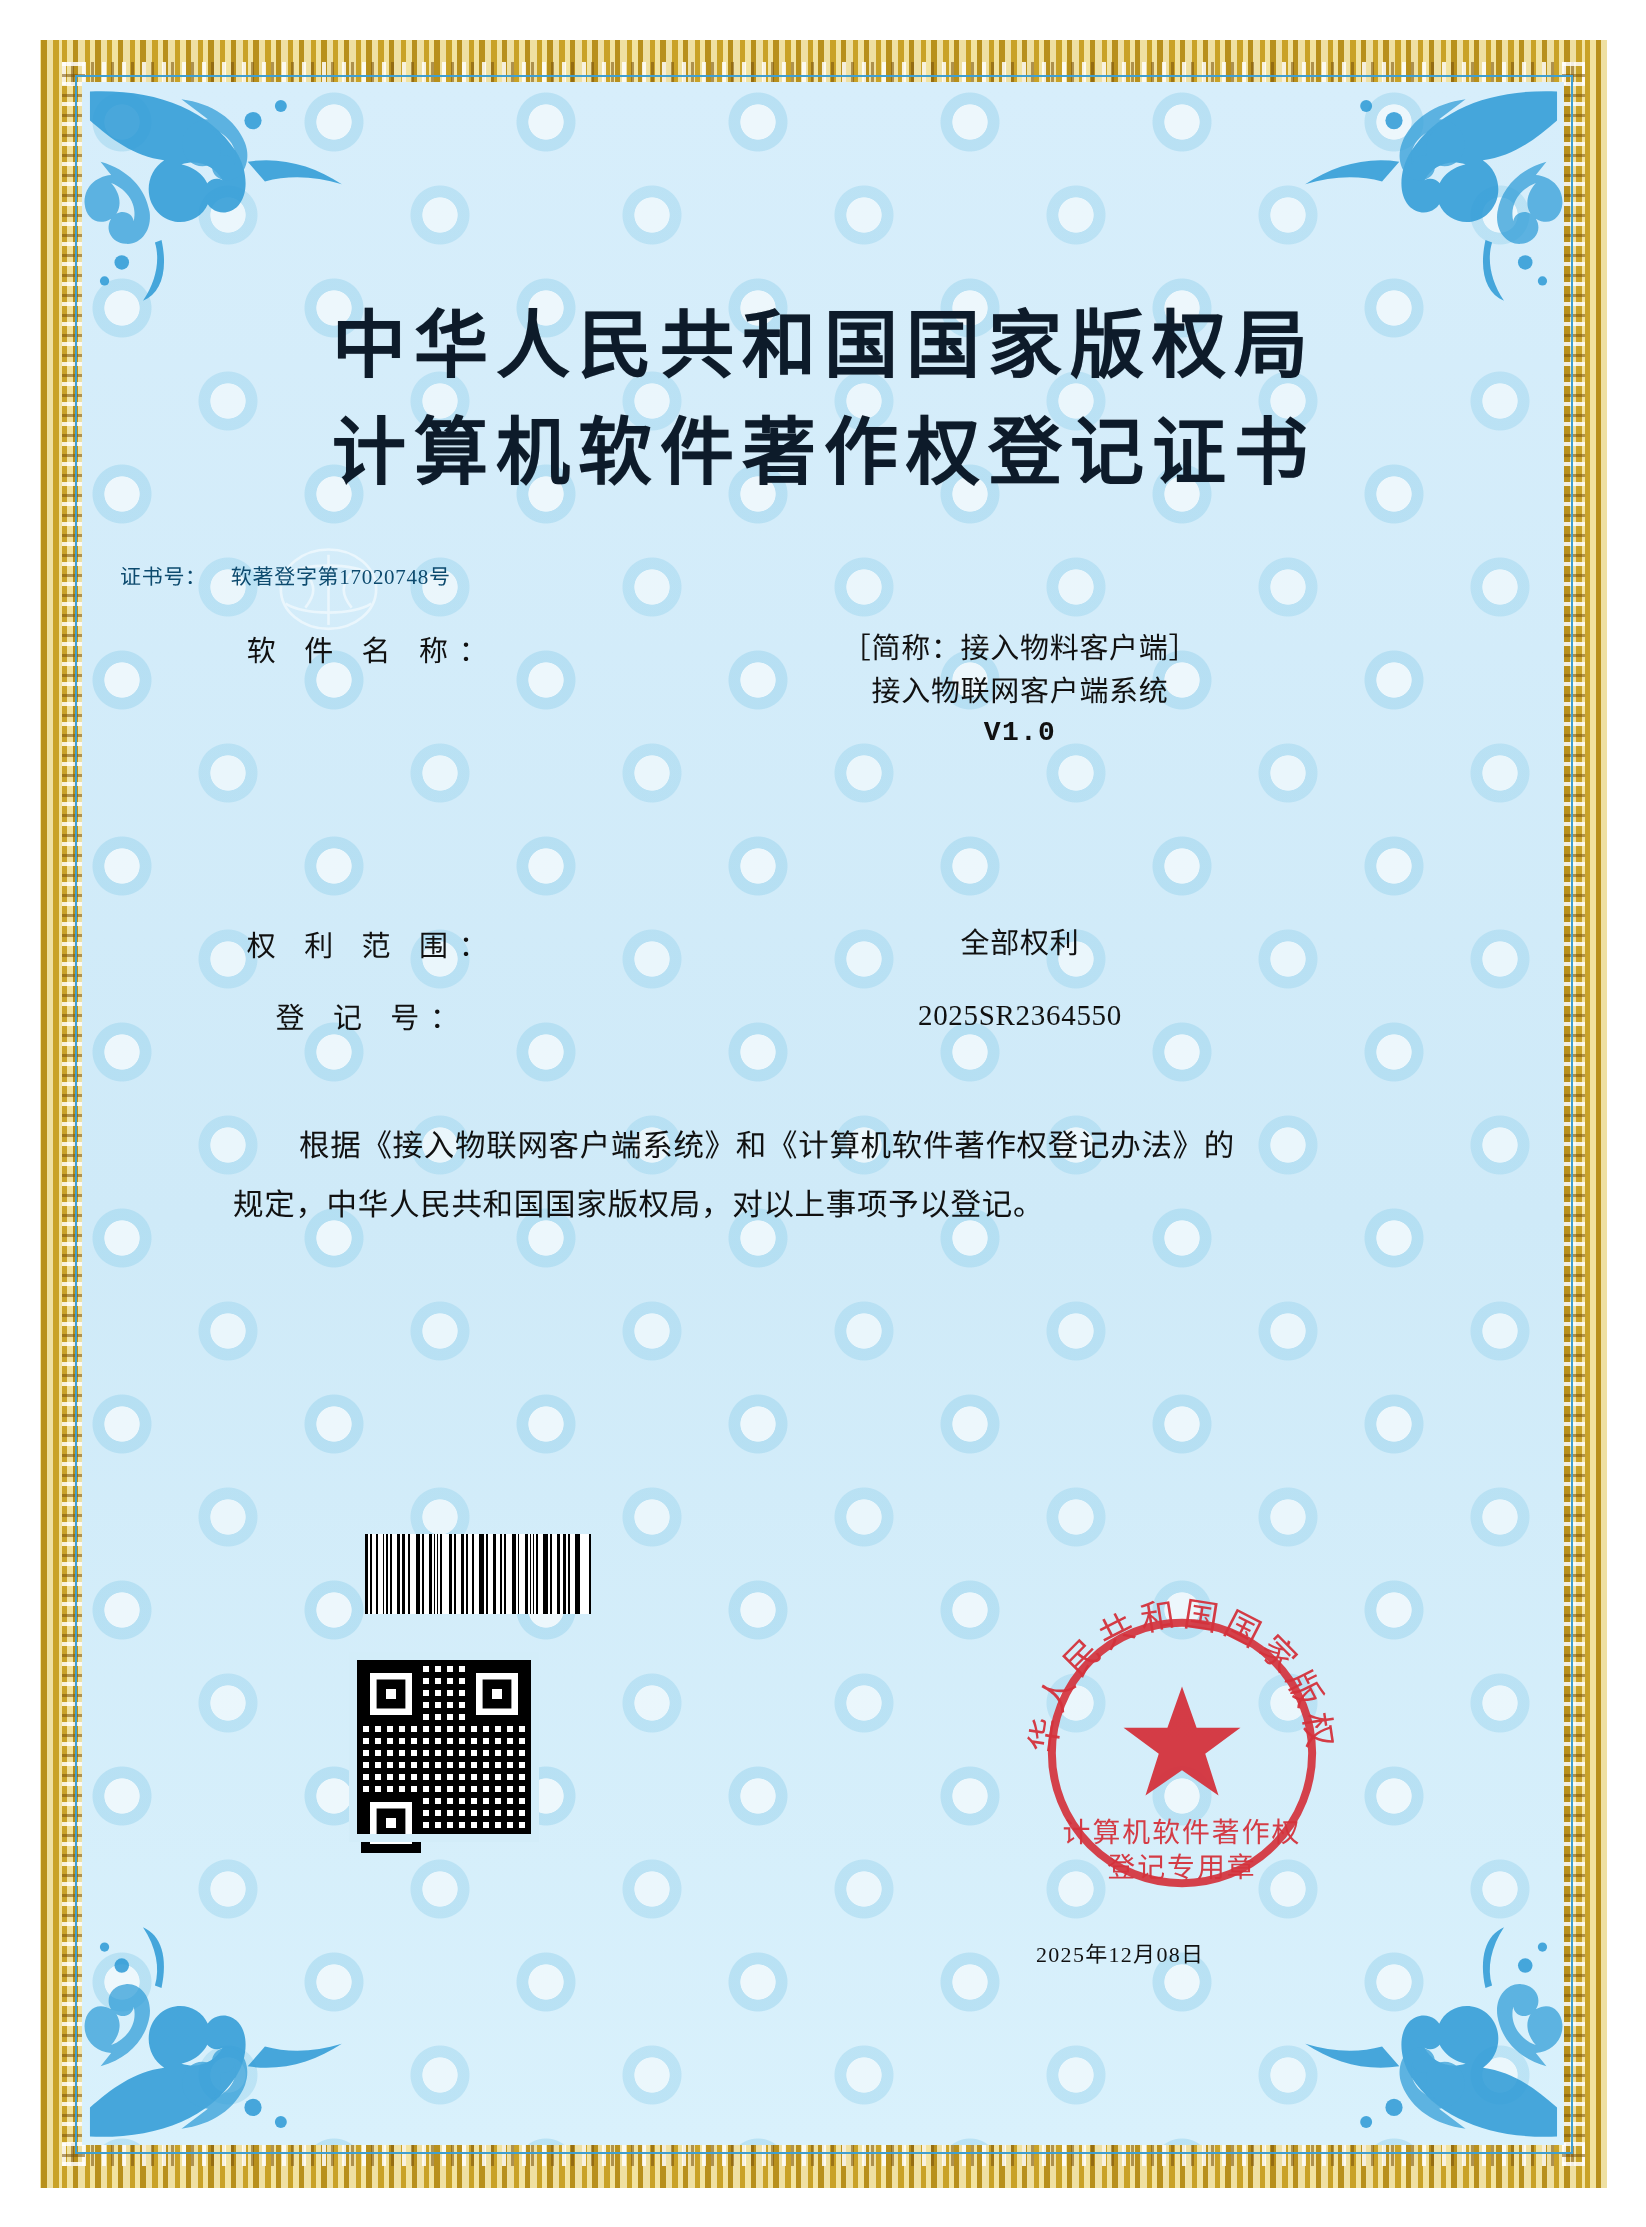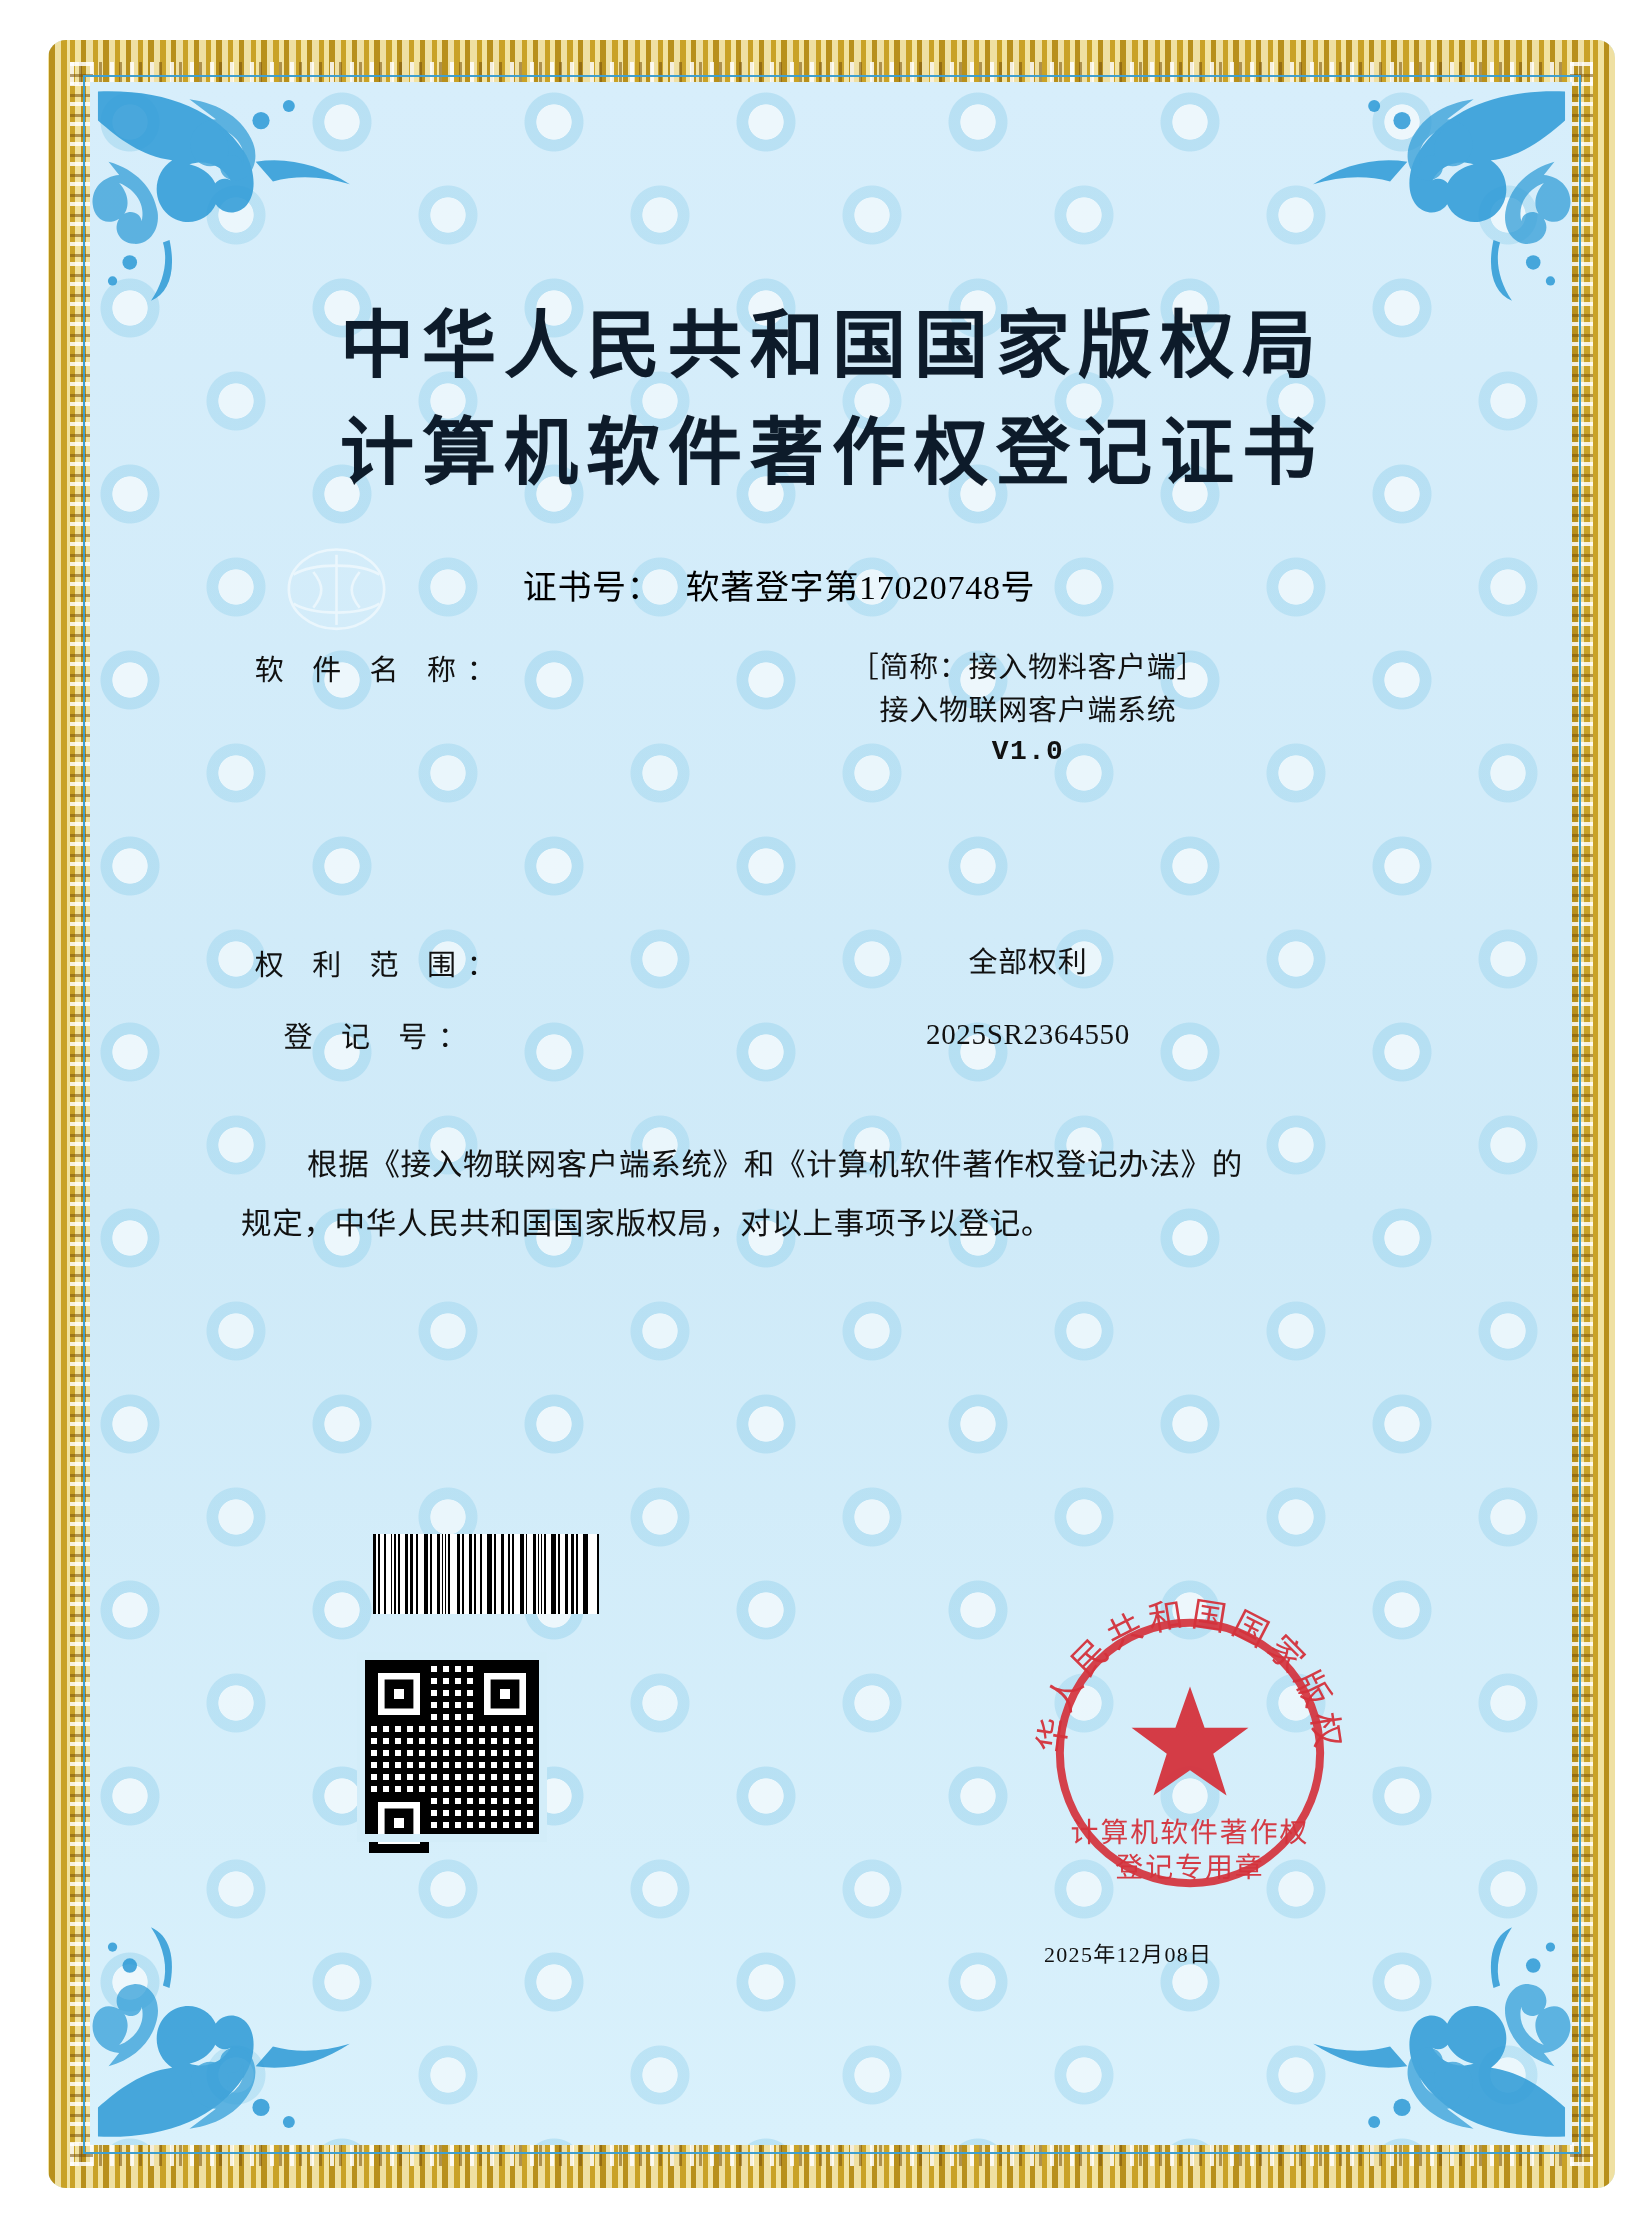--- a/index.html
+++ b/index.html
@@ -17,27 +17,26 @@
     position: relative;
     width: 1647px;
     height: 2227px;
     background: #ffffff;
     overflow: hidden;
   }
 
   
   .cert {
     position: absolute;
-    left: 48px;
+    left: 40px;
     top: 40px;
     width: 1567px;
     height: 2148px;
     background: #d9f0fa;
     overflow: hidden;
-    border-radius: 18px;
   }
 
   
   .greek-outer {
     position: absolute;
     left: 0; top: 0;
     width: 1567px; height: 2148px;
     box-sizing: border-box;
     border: 22.6px solid transparent;
     background-color: #dff2fb;
@@ -138,24 +137,24 @@
     font-family: "Liberation Serif", "DejaVu Serif", serif;
     font-weight: bold;
     font-size: 74px;
     letter-spacing: 8px;
     line-height: 1.45;
     text-shadow: 0 0 0.7px rgba(0,0,0,0.35);
   }
 
   .cert-no {
     margin-top: 52px;
-    text-align: center;
+    text-align: left;
     padding-right: 106px;
-    font-size: 34px;
-    color: #000000;
+    font-size: 21px;
+    color: #0c4a6e;
     letter-spacing: 0.7px;
   }
   .cert-no .label { margin-right: 24px; }
 
   .meta {
     margin-top: 37px;
     padding-left: 113px;
     position: relative;
     text-align: center;
   }

